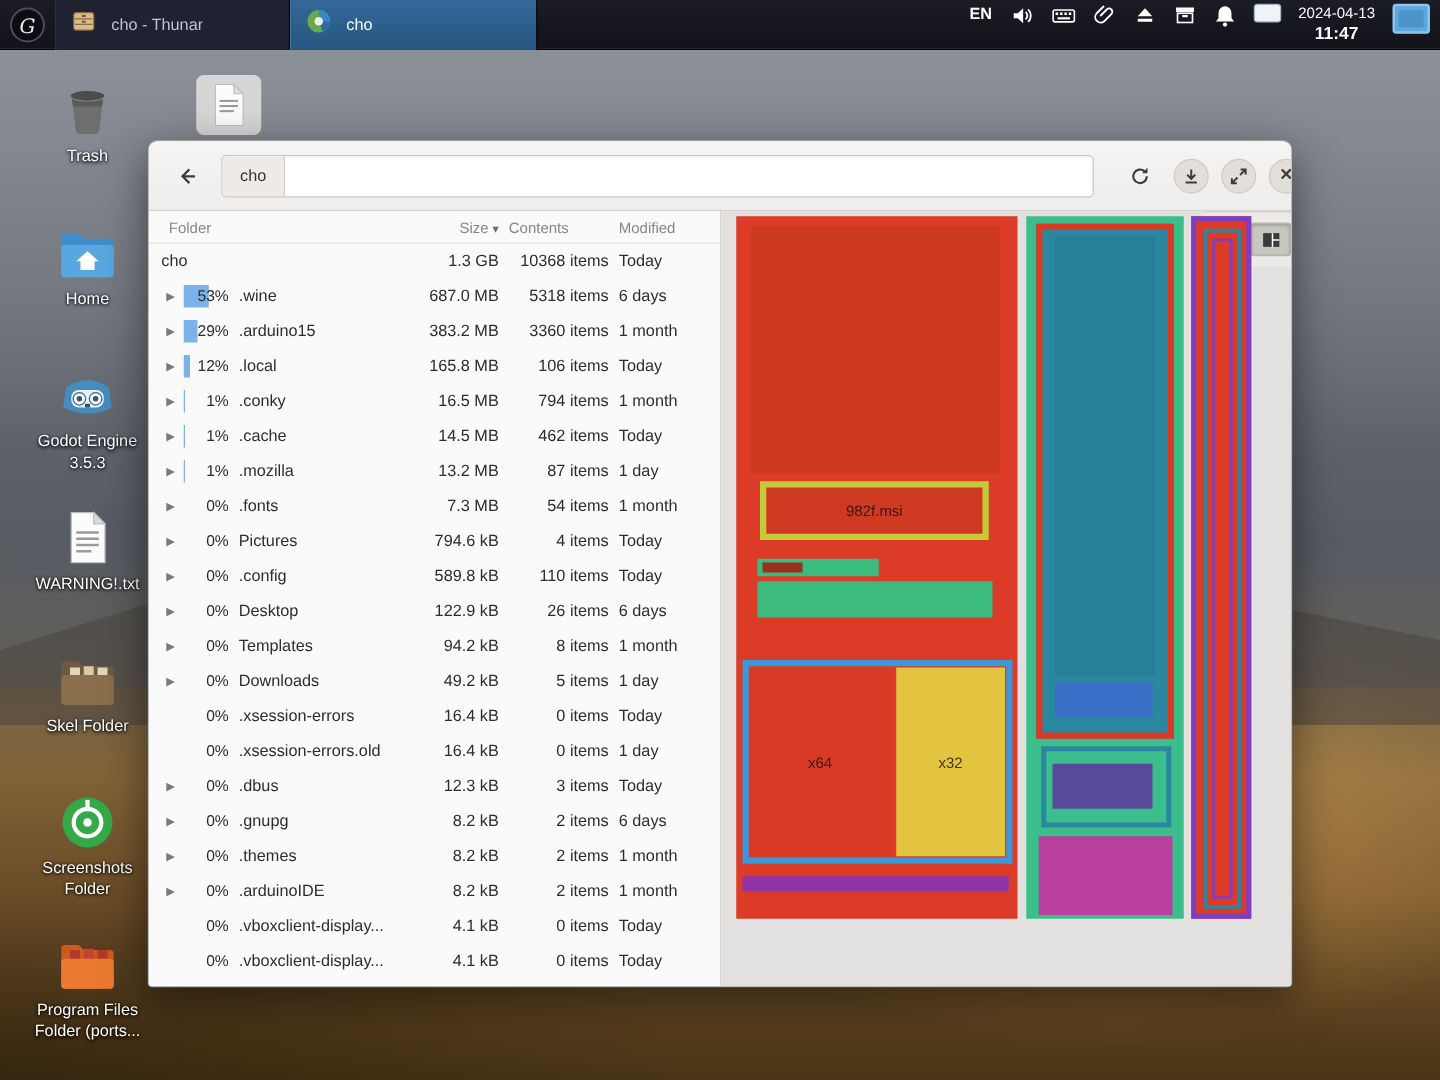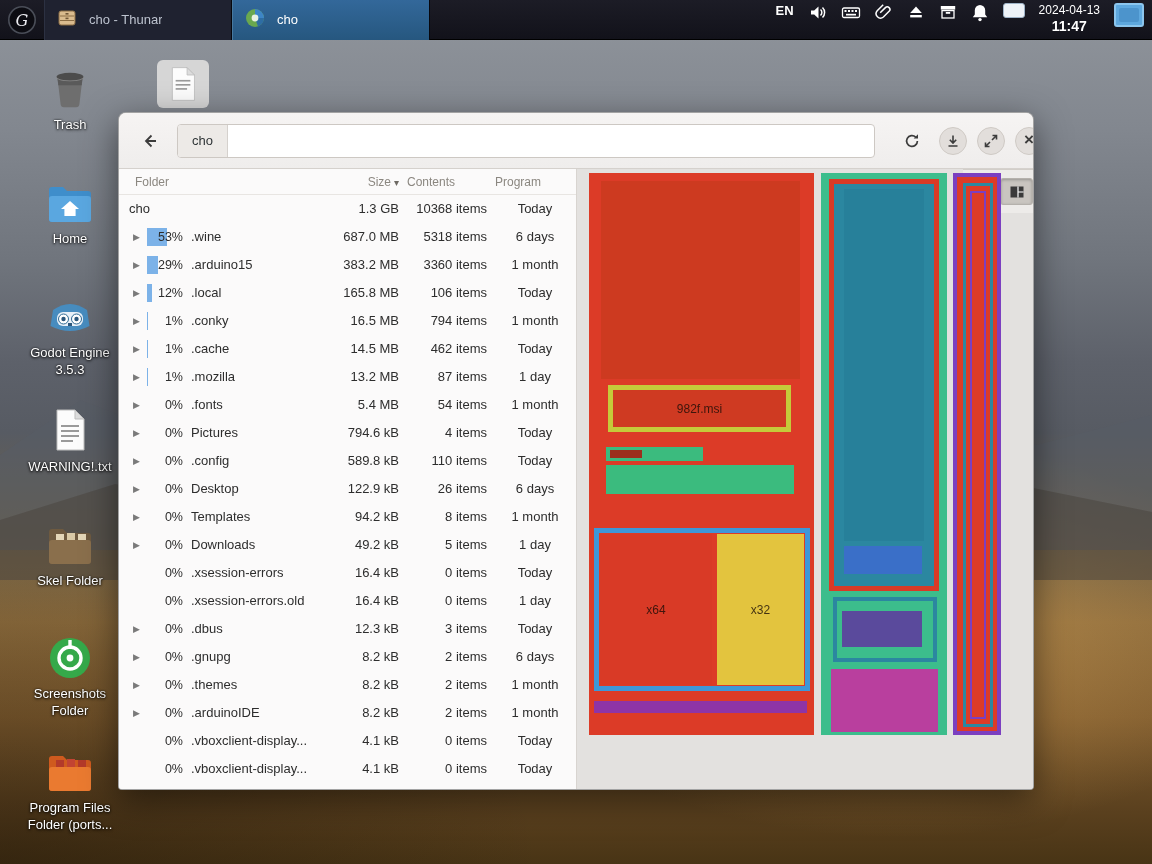--- a/index.html
+++ b/index.html
@@ -84,21 +84,21 @@
   .trow { position:relative; height:28px; font-size:13px; color:#2d2d2d; white-space:nowrap; }
   .trow span { line-height:28px; }
   .expander { position:absolute; left:14px; width:12px; font-size:9px; color:#7a7a7a; }
   .pct { position:absolute; left:28px; top:5px; width:38px; height:18px; }
   .pct-fill { position:absolute; left:0; top:0; bottom:0; background:#7cb2e8; }
   .pct-text { position:absolute; right:2px; top:0; line-height:18px !important; font-size:12.5px; }
   .fname { position:absolute; left:72px; }
   .trow.root .fname { left:10px; }
   .fsize { position:absolute; left:178px; width:102px; text-align:right; }
   .fcontents { position:absolute; left:288px; width:80px; text-align:right; }
-  .fmodified { position:absolute; left:376px; width:80px; text-align:center; }
+  .fmodified { position:absolute; left:376px; width:80px; text-align:left; }
 
   
   .treemap-area { flex:1; position:relative; }
   #treemap { position:absolute; left:12px; top:4px; width:412px; height:562px; }
   .tm-rect { position:absolute; display:flex; align-items:center; justify-content:center;
     font-size:12px; color:rgba(25,12,6,.8); }
 
   
   .footer { flex:0 0 auto; height:44px; background:#edebe9; border-top:1px solid #d2cec9;
     display:flex; align-items:center; justify-content:center; gap:4px; }
@@ -336,21 +336,21 @@
       </button>
     </div>
 
     <div class="content">
 
       <div class="table-pane">
         <div class="thead">
           <span class="h-folder">Folder</span>
           <span class="h-size"><span>Size</span><span class="sort-arrow">▾</span></span>
           <span class="h-contents">Contents</span>
-          <span class="h-modified">Program</span>
+          <span class="h-modified">Modified</span>
         </div>
 
         <div class="trow root">
           <span class="fname">cho</span>
           <span class="fsize">1.3 GB</span>
           <span class="fcontents">10368 items</span>
           <span class="fmodified">Today</span>
         </div>
 
         <div id="table-body">
@@ -426,21 +426,21 @@
     <span class="fmodified">1 day</span>
   </div>
 
   <div class="trow">
     <span class="expander">▶</span>
     <span class="pct">
                 <span class="pct-fill" style="width: 0%; background: rgb(124, 178, 232);"></span>
                 <span class="pct-text">0%</span>
               </span>
     <span class="fname">.fonts</span>
-    <span class="fsize">5.4 MB</span>
+    <span class="fsize">7.3 MB</span>
     <span class="fcontents">54 items</span>
     <span class="fmodified">1 month</span>
   </div>
 
   <div class="trow">
     <span class="expander">▶</span>
     <span class="pct">
                 <span class="pct-fill" style="width: 0%; background: rgb(124, 178, 232);"></span>
                 <span class="pct-text">0%</span>
               </span>

